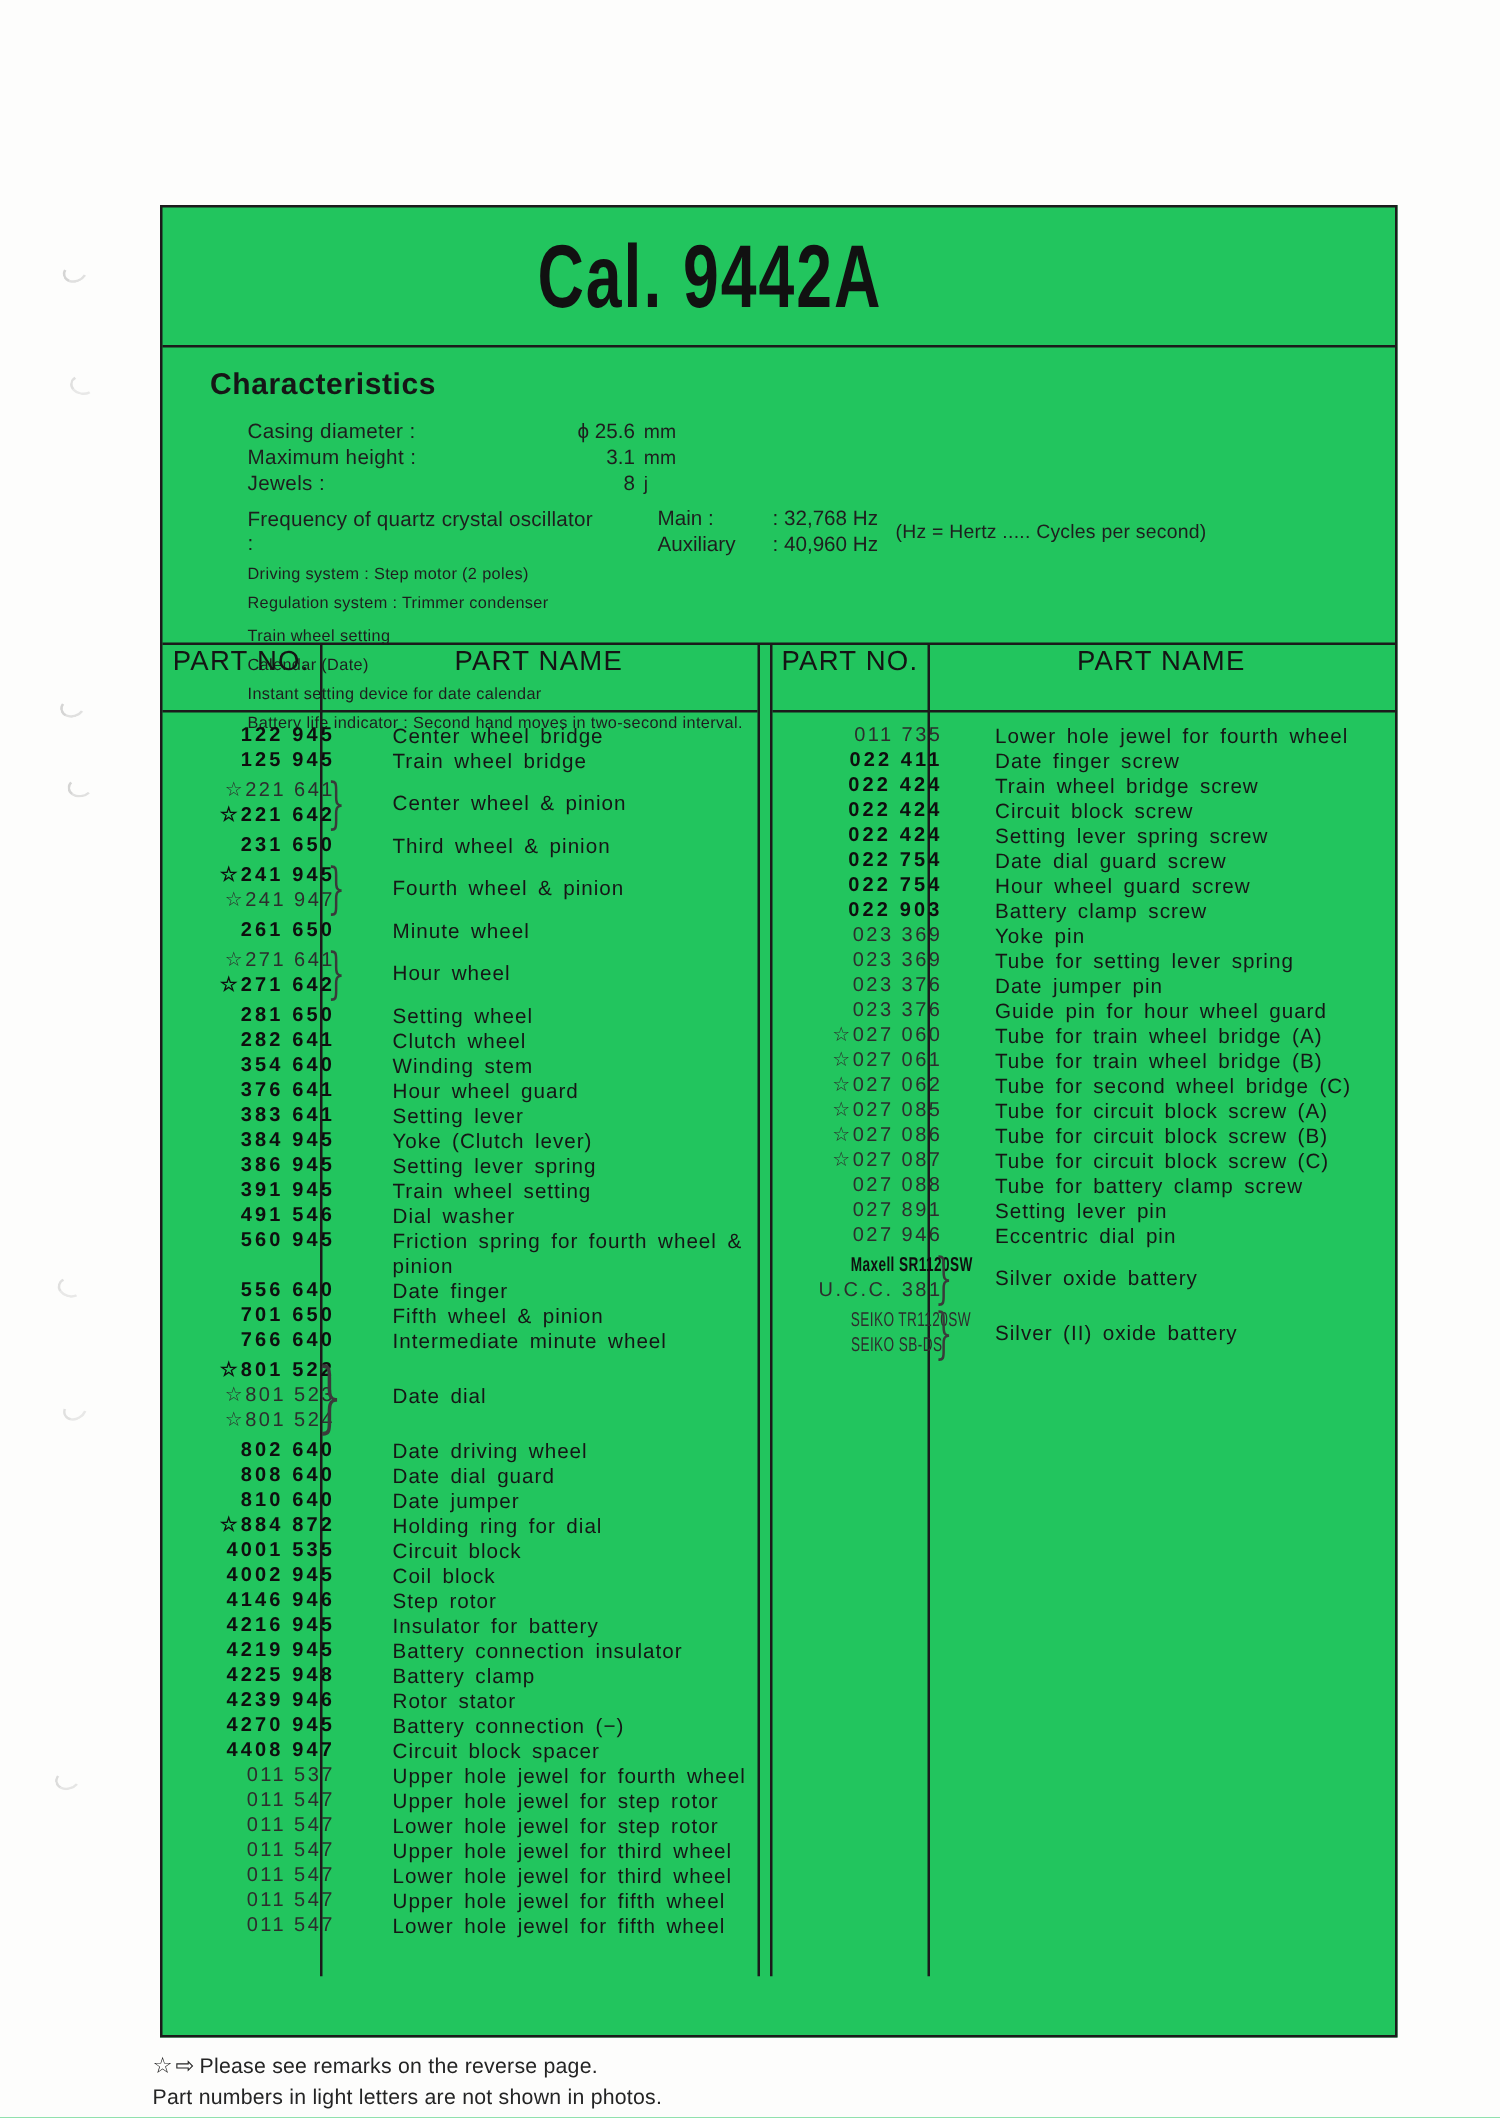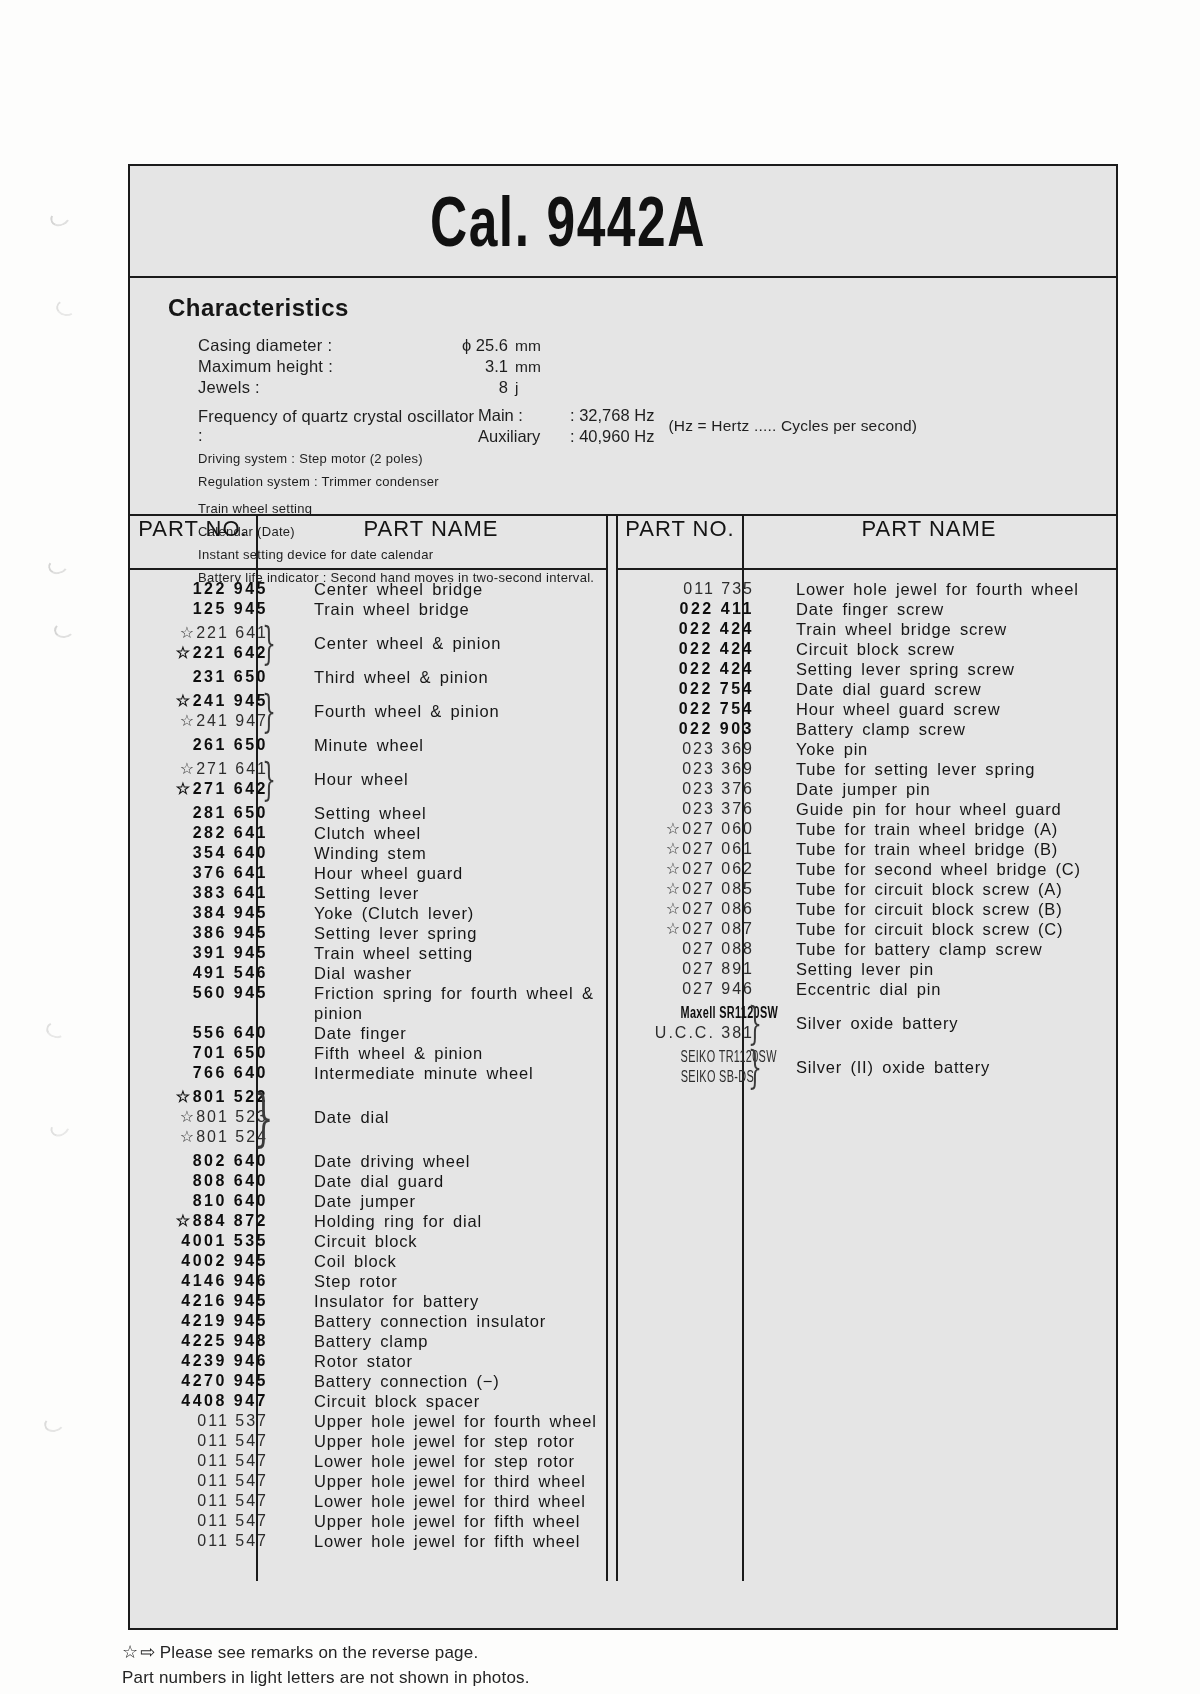--- a/index.html
+++ b/index.html
@@ -3,41 +3,41 @@
 <meta charset="utf-8">
 <style>
   html,body{margin:0;padding:0;}
   body{
     width:1200px;height:1694px;position:relative;overflow:hidden;
     background:#fdfdfc;color:#1e1e1e;
     font-family:"Liberation Sans", sans-serif;
   }
   .sheet{
     position:absolute;left:128px;top:164px;width:990px;height:1466px;
-    border:2px solid #1b1b1b;box-sizing:border-box;background:#e5e5e5;
+    border:2px solid #1b1b1b;box-sizing:border-box;background:#22c55e;
   }
   
   .title-box{
     height:112px;border-bottom:2px solid #1b1b1b;box-sizing:border-box;
     display:flex;align-items:center;justify-content:center;padding-right:110px;
   }
   .title-box h1{
     margin:0;font-size:66px;font-weight:bold;letter-spacing:2px;color:#111;
     transform:scaleX(0.78) scaleY(1.08);transform-origin:center;
   }
   
   .char-section{height:236px;box-sizing:border-box;padding:16px 0 0 38px;}
   .char-section h2{margin:0 0 14px 0;font-size:24px;letter-spacing:.5px;font-weight:bold;color:#161616;}
   .spec-row{display:flex;align-items:baseline;height:21px;font-size:16.5px;}
   .spec-label{width:240px;padding-left:30px;box-sizing:border-box;letter-spacing:.3px;}
   .spec-num{width:100px;text-align:right;}
   .spec-unit{padding-left:7px;font-size:15.5px;}
   .freq-row{display:flex;align-items:center;margin:6px 0 4px 0;font-size:16.5px;}
   .freq-label{width:310px;padding-left:30px;box-sizing:border-box;letter-spacing:.2px;}
-  .freq-mid{line-height:21px;}
+  .freq-mid{line-height:21px;margin-left:48px;}
   .freq-mid .fl{display:flex;}
   .freq-mid .fk{width:92px;}
   .freq-note{padding-left:14px;font-size:15.5px;letter-spacing:.2px;}
   .char-line{height:21px;font-size:13px;padding-left:30px;letter-spacing:.3px;margin-top:2px;}
   .char-line:nth-child(3){margin-top:6px;} 
   
   .tables{
     display:flex;height:1067px;box-sizing:border-box;border-top:2px solid #1b1b1b;
   }
   .ptable{box-sizing:border-box;display:flex;flex-direction:column;}

